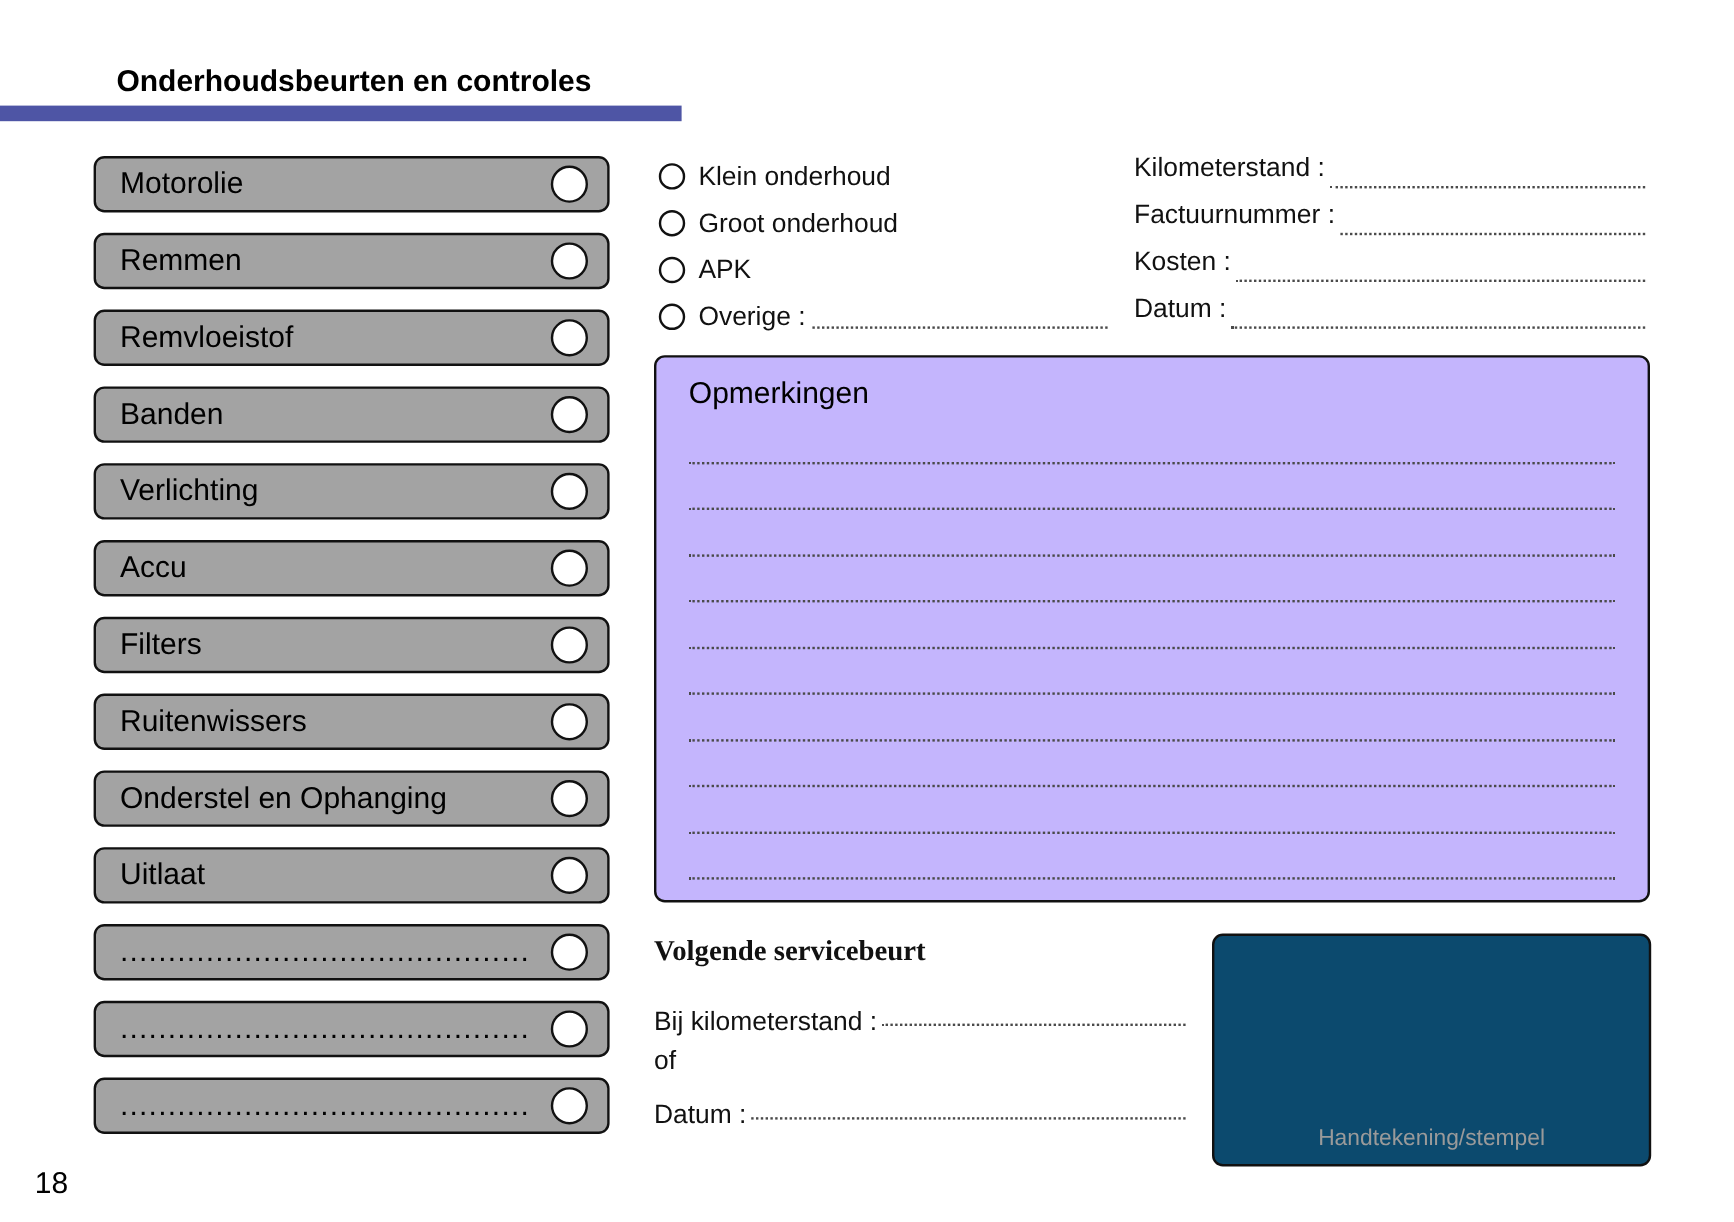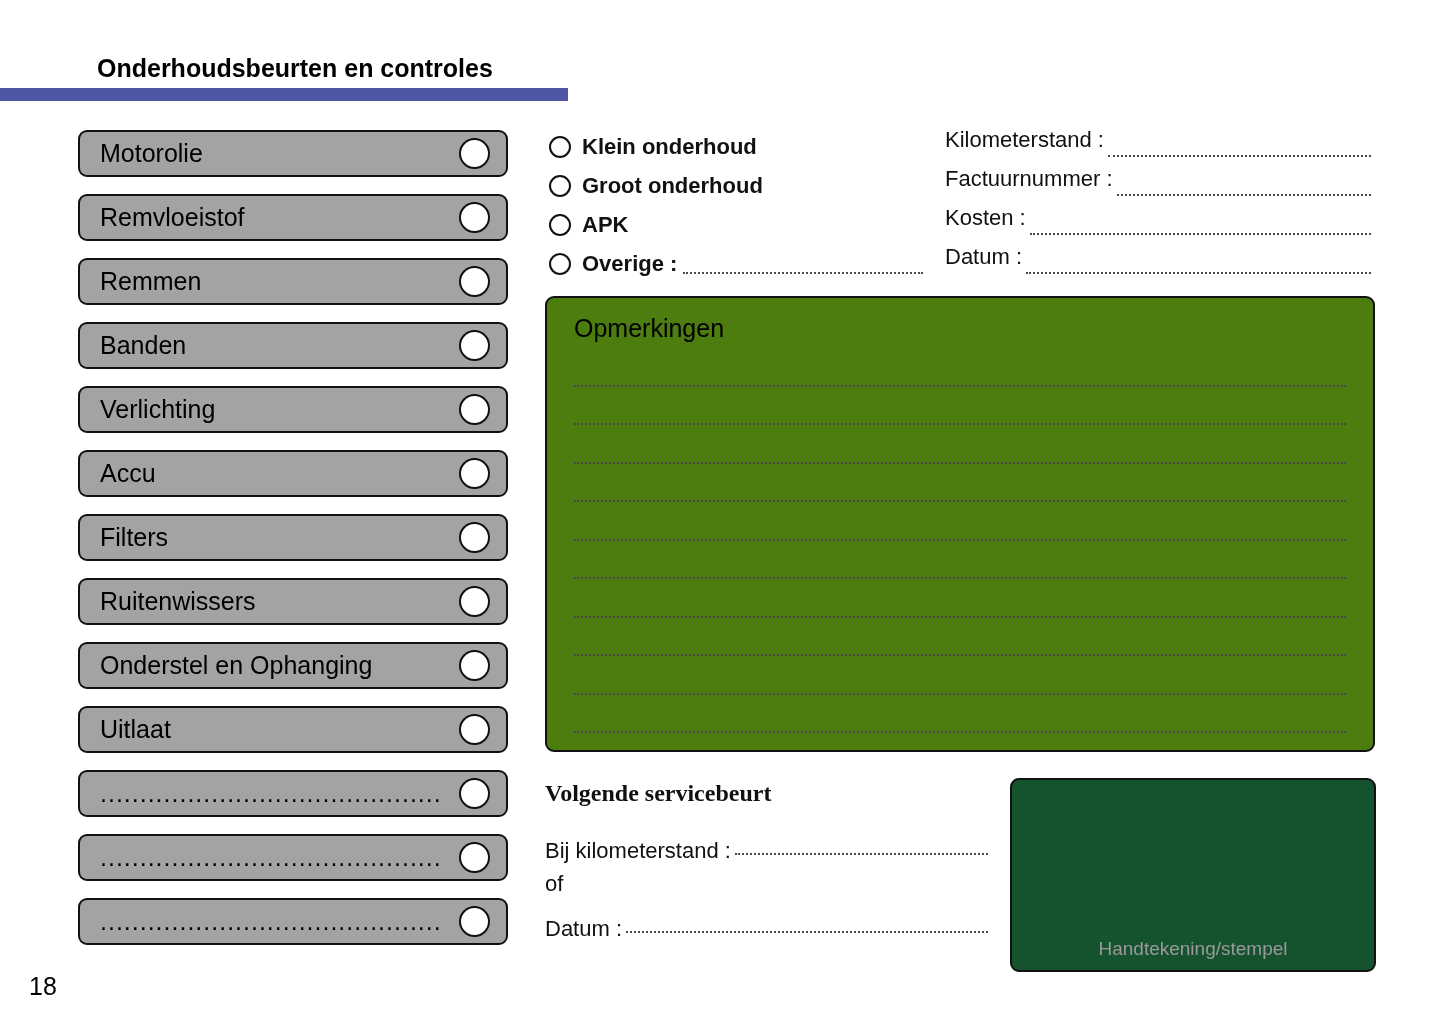--- a/index.html
+++ b/index.html
@@ -63,21 +63,20 @@
   
   .service-type {
     position: absolute;
     left: 549px; top: 127px;
     width: 374px;
   }
   .radio-row {
     height: 39px;
     display: flex;
     align-items: center;
-    font-weight: bold;
   }
   .radio-circle {
     width: 22px; height: 22px;
     border: 2.5px solid #111;
     border-radius: 50%;
     flex: 0 0 auto;
     margin-right: 11px;
     background: #fff;
   }
   .radio-label {
@@ -110,21 +109,21 @@
   }
 
   
   .remarks-box {
     position: absolute;
     left: 545px; top: 296px;
     width: 830px; height: 456px;
     border: 2.5px solid #111;
     border-radius: 9px;
     padding: 10px 27px 0 27px;
-    background: #4d7c0f;
+    background: #c4b5fd;
   }
   .remarks-title {
     font-size: 25px;
     color: #000;
     height: 34px;
     margin-top: 6px;
   }
   .remark-line {
     height: 38.5px;
     border-bottom: 2px dotted #4a4a4a;
@@ -150,21 +149,21 @@
   .ns-label { font-size: 22px; white-space: nowrap; margin-right: 4px; }
   .ns-or { font-size: 22px; height: 39px; display: flex; align-items: center; }
 
   
   .signature-box {
     position: absolute;
     left: 1010px; top: 778px;
     width: 366px; height: 194px;
     border: 2.5px solid #111;
     border-radius: 9px;
-    background: #14532d;
+    background: #0c4a6e;
   }
   .signature-label {
     position: absolute;
     left: 0; bottom: 10px;
     width: 100%;
     text-align: center;
     font-size: 19px;
     color: #9a9a9a;
   }
 
@@ -182,25 +181,25 @@
 
   <div class="page-title">Onderhoudsbeurten en controles</div>
   <div class="accent-bar"></div>
 
   <div class="checklist">
     <div class="check-row">
       <span class="check-label">Motorolie</span>
       <span class="circle"></span>
     </div>
     <div class="check-row">
+      <span class="check-label">Remmen</span>
+      <span class="circle"></span>
+    </div>
+    <div class="check-row">
       <span class="check-label">Remvloeistof</span>
-      <span class="circle"></span>
-    </div>
-    <div class="check-row">
-      <span class="check-label">Remmen</span>
       <span class="circle"></span>
     </div>
     <div class="check-row">
       <span class="check-label">Banden</span>
       <span class="circle"></span>
     </div>
     <div class="check-row">
       <span class="check-label">Verlichting</span>
       <span class="circle"></span>
     </div>

